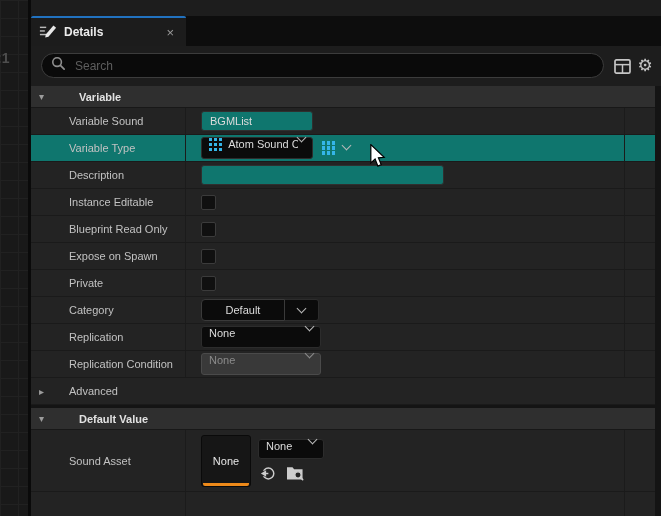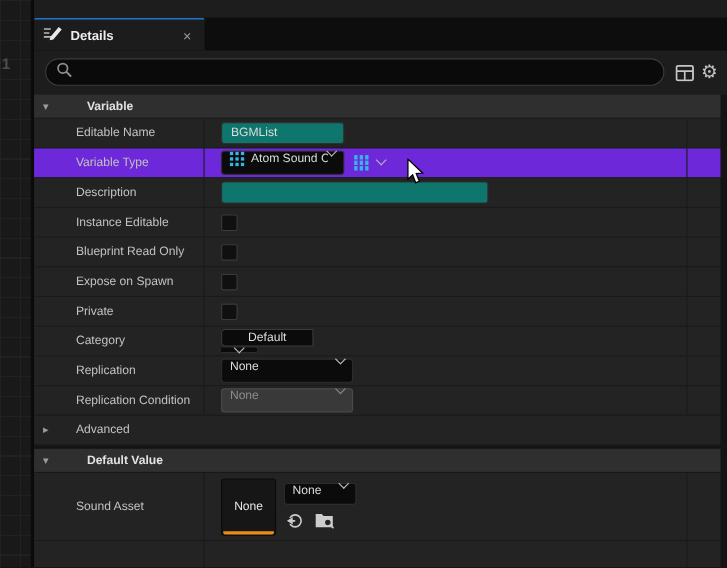--- a/index.html
+++ b/index.html
@@ -39,21 +39,21 @@
   .hdr-icon.table{right:30px;}
   .hdr-icon.gear{right:7px;color:#c2c2c2;font-size:17px;line-height:18px;}
 
   
   .body{position:relative;background:#1d1d1d;}
   .sec-header{height:22px;background:#2f2f2f;display:flex;align-items:center;
     border-bottom:1px solid #181818;padding-left:8px;}
   .sec-header .tri{font-size:10px;color:#9c9c9c;width:14px;}
   .sec-title{font-size:11px;font-weight:bold;color:#e2e2e2;margin-left:26px;}
   .row{height:27px;display:flex;background:#232323;border-bottom:1px solid #1a1a1a;}
-  .row.hover{background:#6d28d9;}
+  .row.hover{background:#0f766e;}
   .cell-label{width:154px;display:flex;align-items:center;padding-left:38px;font-size:11px;
     color:#c2c2c2;}
   .cell-value{flex:1;display:flex;align-items:center;border-left:1px solid #1b1b1b;
     padding-left:15px;}
   .cell-extra{width:37px;border-left:1px solid #1b1b1b;}
   .rightstrip{position:absolute;right:0;top:86px;bottom:0;width:6px;background:#141414;}
 
   
   .textinput{height:20px;background:#0f766e;border:1px solid #2f2f2f;border-radius:3px;
     color:#dcdcdc;font-size:11px;font-family:"Liberation Sans",sans-serif;padding:0 8px;outline:none;}
@@ -64,21 +64,21 @@
   .dropdown .dd-label{flex:1;}
   .type-dd{width:112px;}
   .type-dd .dd-label{margin-left:6px;white-space:nowrap;overflow:hidden;}
   .chev{width:7px;height:7px;border-right:1.6px solid #b9b9b9;border-bottom:1.6px solid #b9b9b9;
     transform:rotate(45deg);margin-top:-4px;flex:none;}
   .container-sel{display:flex;align-items:center;margin-left:9px;}
   .container-sel .chev{margin-left:8px;}
   .grid9{display:grid;grid-template-columns:repeat(3,3.4px);grid-auto-rows:3.4px;gap:1.5px;flex:none;}
   .grid9 b{display:block;background:#35b5e8;}
   .checkbox{width:15px;height:15px;background:#101010;border:1px solid #3b3b3b;border-radius:2px;}
-  .combo{display:flex;height:22px;flex-direction:column;}
+  .combo{display:flex;align-items:center;height:22px;}
   .combo-input{width:84px;height:22px;background:#0b0b0b;border:1px solid #3a3a3a;
     border-radius:4px 0 0 4px;color:#dcdcdc;font-size:11px;text-align:center;
     font-family:"Liberation Sans",sans-serif;outline:none;}
   .combo-arrow{width:34px;height:22px;background:#0b0b0b;border:1px solid #2c2c2c;border-left:none;
     border-radius:0 3px 3px 0;display:flex;align-items:center;justify-content:center;}
   .rep-dd{width:120px;}
   .dd-disabled{background:#393939;border-color:#4a4a4a;color:#8b8b8b;}
   .dd-disabled .chev{border-color:#8b8b8b;}
   .adv-row{height:27px;display:flex;align-items:center;background:#232323;
     border-bottom:1px solid #1a1a1a;padding-left:8px;}
@@ -131,40 +131,41 @@
     </div>
 
     <div class="searchrow">
       <div class="searchbox">
         <span>
           <svg width="15" height="15" viewBox="0 0 16 16">
             <circle cx="6.5" cy="6.5" r="4.6" fill="none" stroke="#8e8e8e" stroke-width="1.7"></circle>
             <line x1="10" y1="10" x2="14" y2="14" stroke="#8e8e8e" stroke-width="1.9" stroke-linecap="round"></line>
           </svg>
         </span>
+        <input placeholder="Search" style="">
       </div>
       <span class="hdr-icon table">
         <svg width="17" height="15" viewBox="0 0 18 16">
           <rect x="1" y="1" width="16" height="14" rx="1.5" fill="none" stroke="#c6c6c6" stroke-width="1.8"></rect>
           <line x1="1" y1="6" x2="17" y2="6" stroke="#c6c6c6" stroke-width="1.6"></line>
           <line x1="9" y1="6" x2="9" y2="15" stroke="#c6c6c6" stroke-width="1.6"></line>
         </svg>
       </span>
       <span class="hdr-icon gear">⚙</span>
     </div>
 
     <div class="body">
 
       <div class="sec-header">
         <span class="tri">▾</span>
         <span class="sec-title">Variable</span>
       </div>
 
       <div class="row">
-        <div class="cell-label">Editable Name</div>
+        <div class="cell-label">Variable Sound</div>
         <div class="cell-value">
           <input class="textinput name-input" value="BGMList" style="">
         </div>
         <div class="cell-extra"></div>
       </div>
 
       <div class="row hover">
         <div class="cell-label">Variable Type</div>
         <div class="cell-value">
           <div class="dropdown type-dd">

